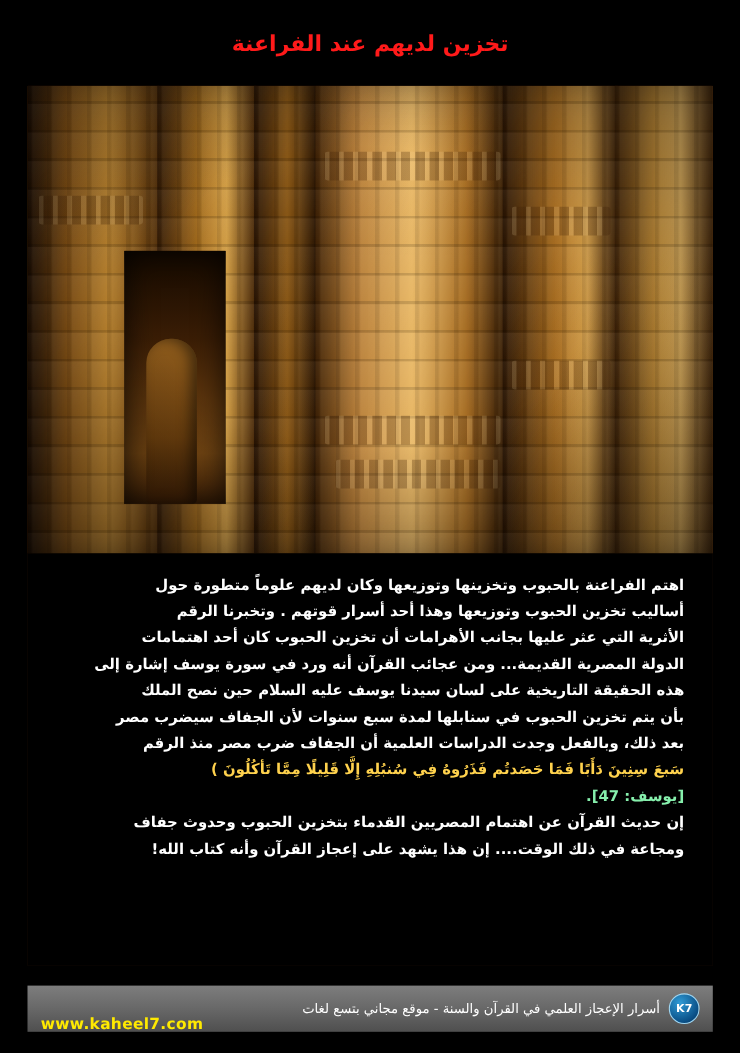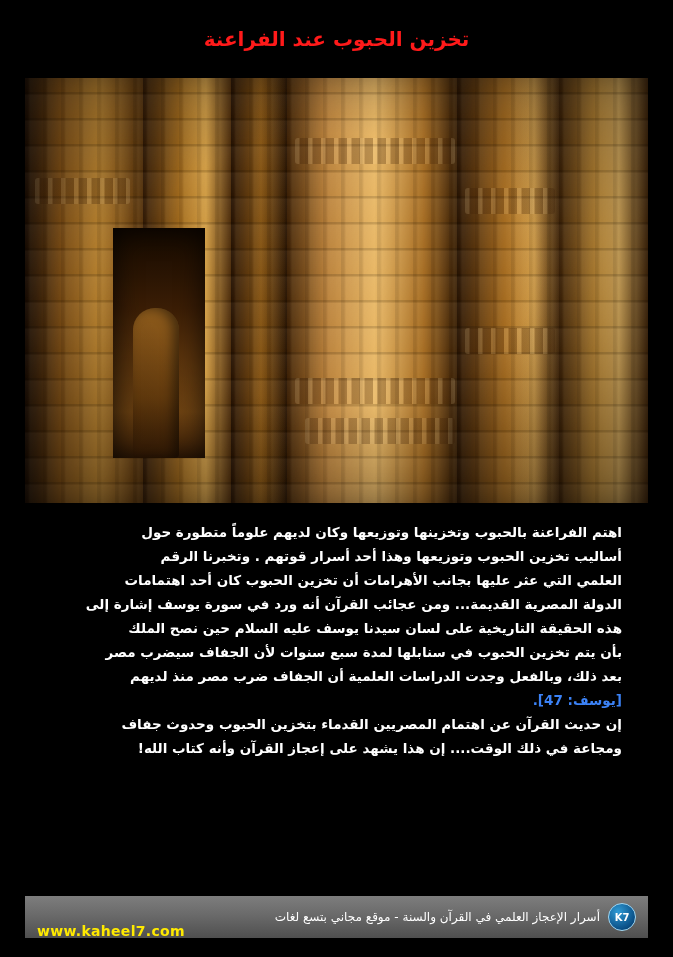--- a/index.html
+++ b/index.html
@@ -143,21 +143,21 @@
     font-size: 13.5px;
     line-height: 22px;
     font-weight: bold;
     color: #ffffff;
     font-family: "DejaVu Sans", sans-serif;
   }
   .body-text p.verse {
     color: #ffd24d;
   }
   .body-text p.verse-ref {
-    color: #3b82f6;
+    color: #86efac;
   }
 
   
   .footer {
     position: absolute;
     bottom: 19px;
     left: 25px;
     width: 623px;
     height: 42px;
     background: linear-gradient(180deg, #7d7d7d 0%, #6a6a6a 45%, #4f4f4f 100%);
@@ -203,21 +203,21 @@
     font-family: "DejaVu Sans", sans-serif;
     margin-top: 27px;
   }
 </style>
 </head>
 <body>
 
 <div class="page">
 
   <div class="title-bar">
-    <div class="title">تخزين الحبوب عند الفراعنة</div>
+    <div class="title">تخزين لديهم عند الفراعنة</div>
   </div>
 
   <div class="content">
 
     <div class="photo">
       <div class="sky"></div>
       <div class="col c1"></div>
       <div class="col c2"></div>
       <div class="col c3"></div>
       <div class="col c4"></div>
@@ -230,25 +230,26 @@
       <div class="glyph-band gb3"></div>
       <div class="glyph-band gb4"></div>
       <div class="glyph-band gb5"></div>
       <div class="glyph-band gb6"></div>
       <div class="vign"></div>
     </div>
 
     <div class="body-text">
       <p>اهتم الفراعنة بالحبوب وتخزينها وتوزيعها وكان لديهم علوماً متطورة حول</p>
       <p>أساليب تخزين الحبوب وتوزيعها وهذا أحد أسرار قوتهم . وتخبرنا الرقم</p>
-      <p>العلمي التي عثر عليها بجانب الأهرامات أن تخزين الحبوب كان أحد اهتمامات</p>
+      <p>الأثرية التي عثر عليها بجانب الأهرامات أن تخزين الحبوب كان أحد اهتمامات</p>
       <p>الدولة المصرية القديمة... ومن عجائب القرآن أنه ورد في سورة يوسف إشارة إلى</p>
       <p>هذه الحقيقة التاريخية على لسان سيدنا يوسف عليه السلام حين نصح الملك</p>
       <p>بأن يتم تخزين الحبوب في سنابلها لمدة سبع سنوات لأن الجفاف سيضرب مصر</p>
-      <p>بعد ذلك، وبالفعل وجدت الدراسات العلمية أن الجفاف ضرب مصر منذ لديهم</p>
+      <p>بعد ذلك، وبالفعل وجدت الدراسات العلمية أن الجفاف ضرب مصر منذ الرقم</p>
+      <p class="verse">سَبعَ سِنِينَ دَأَبًا فَمَا حَصَدتُم فَذَرُوهُ فِي سُنبُلِهِ إِلَّا قَلِيلًا مِمَّا تَأكُلُونَ )</p>
       <p class="verse-ref">[يوسف: 47].</p>
       <p>إن حديث القرآن عن اهتمام المصريين القدماء بتخزين الحبوب وحدوث جفاف</p>
       <p>ومجاعة في ذلك الوقت.... إن هذا يشهد على إعجاز القرآن وأنه كتاب الله!</p>
     </div>
 
   </div>
 
   <div class="footer">
     <div class="footer-right">
       <div class="footer-logo">K7</div>

